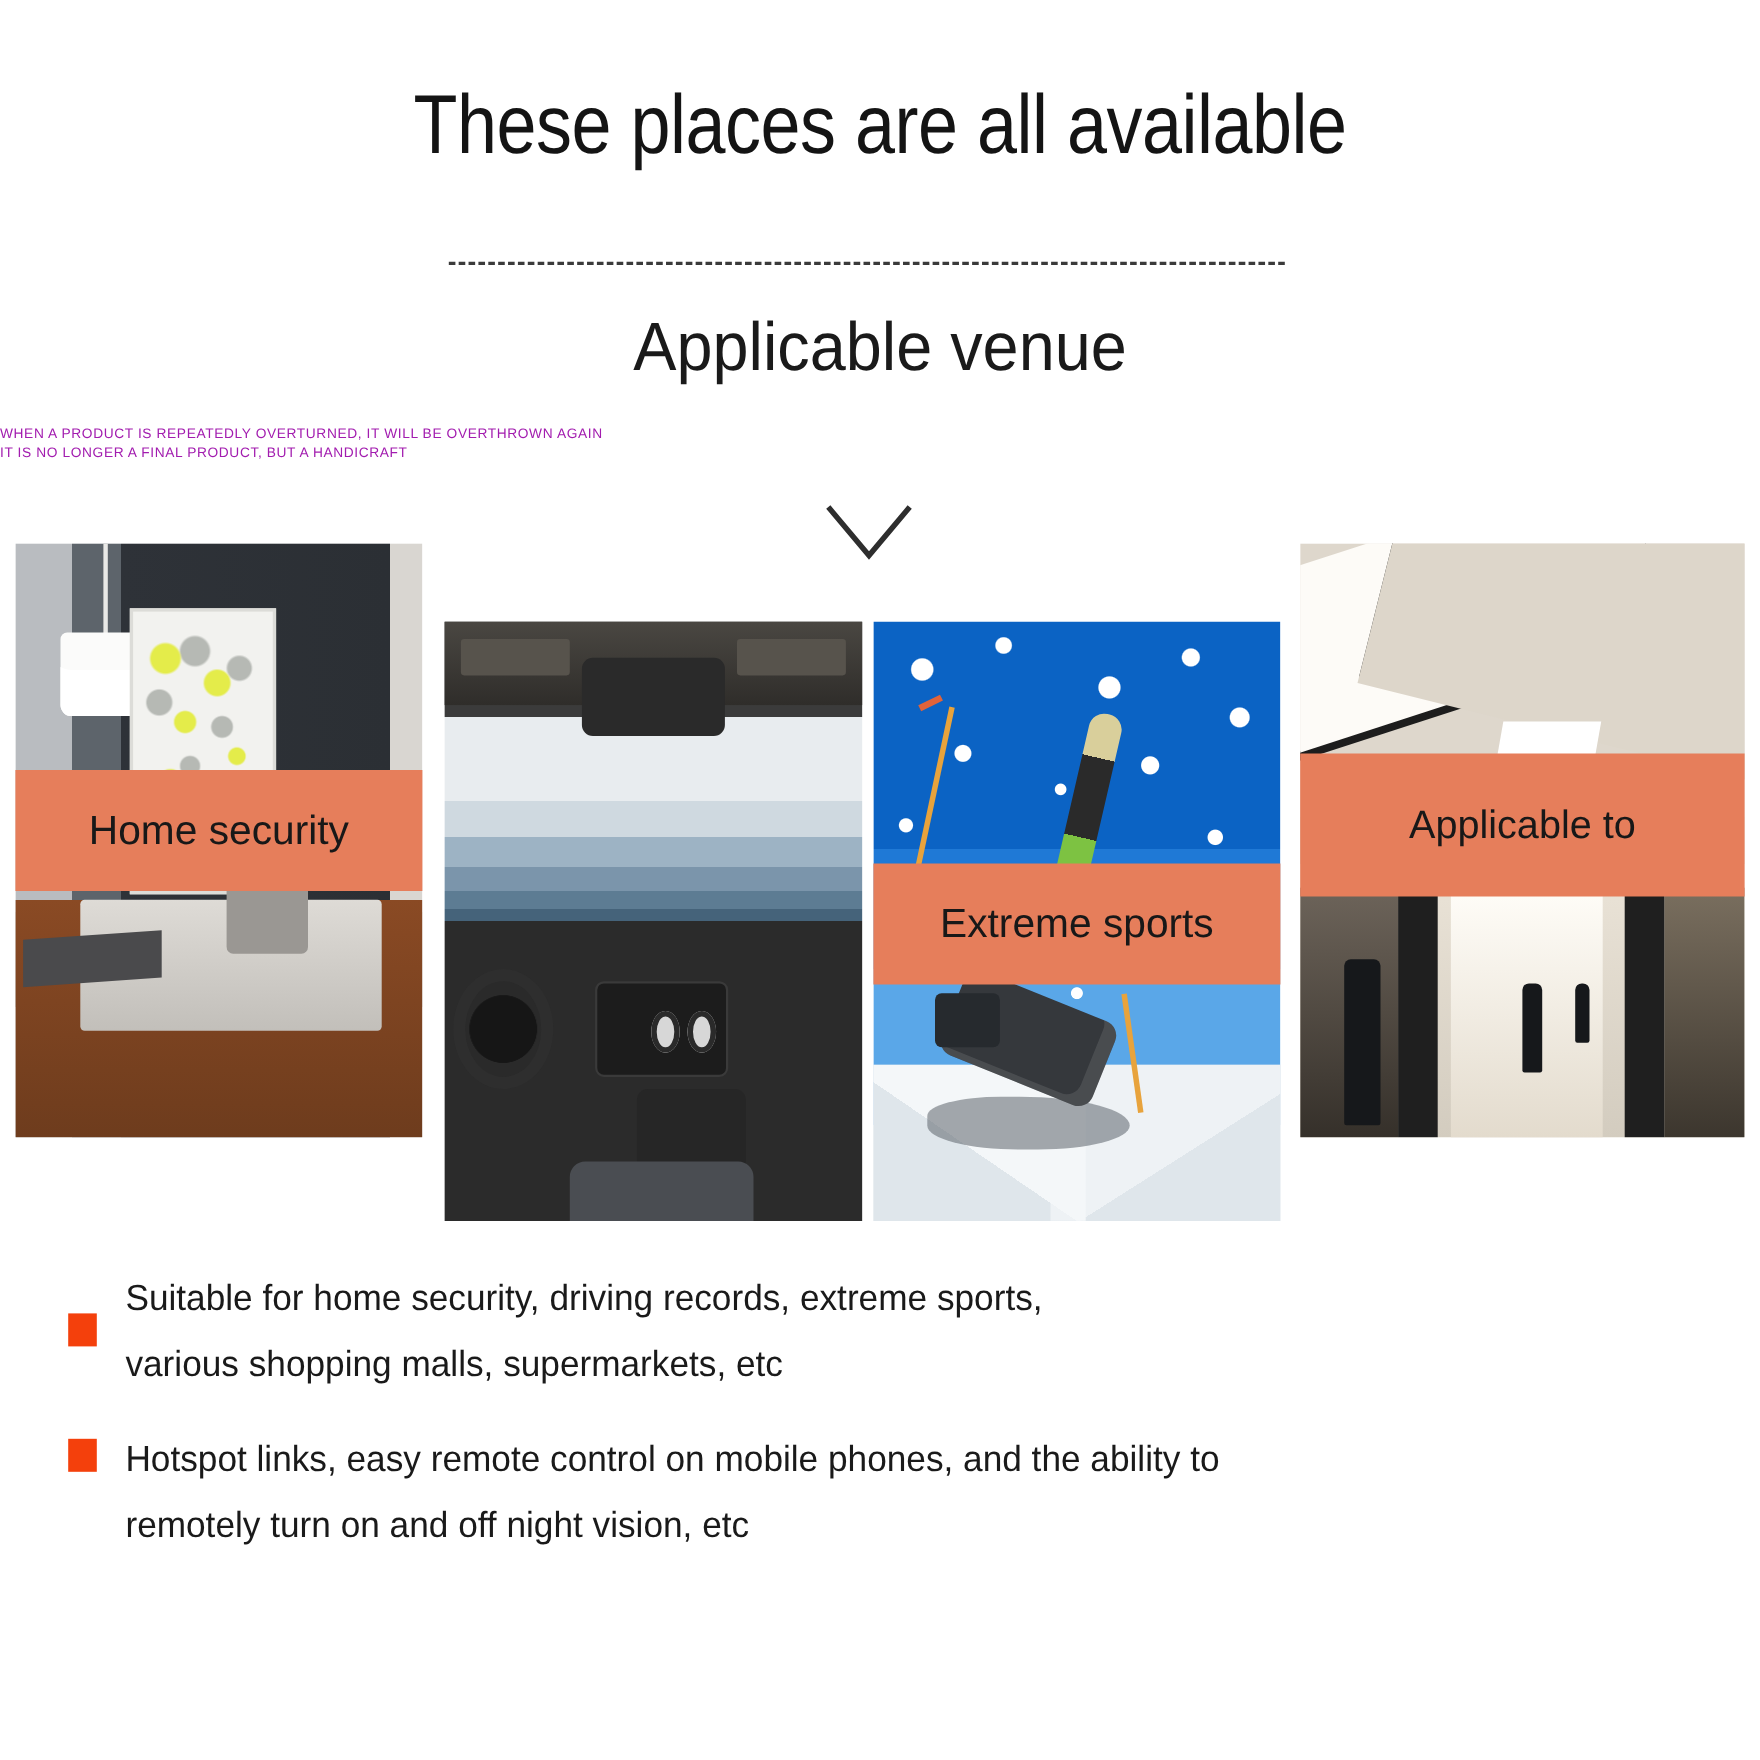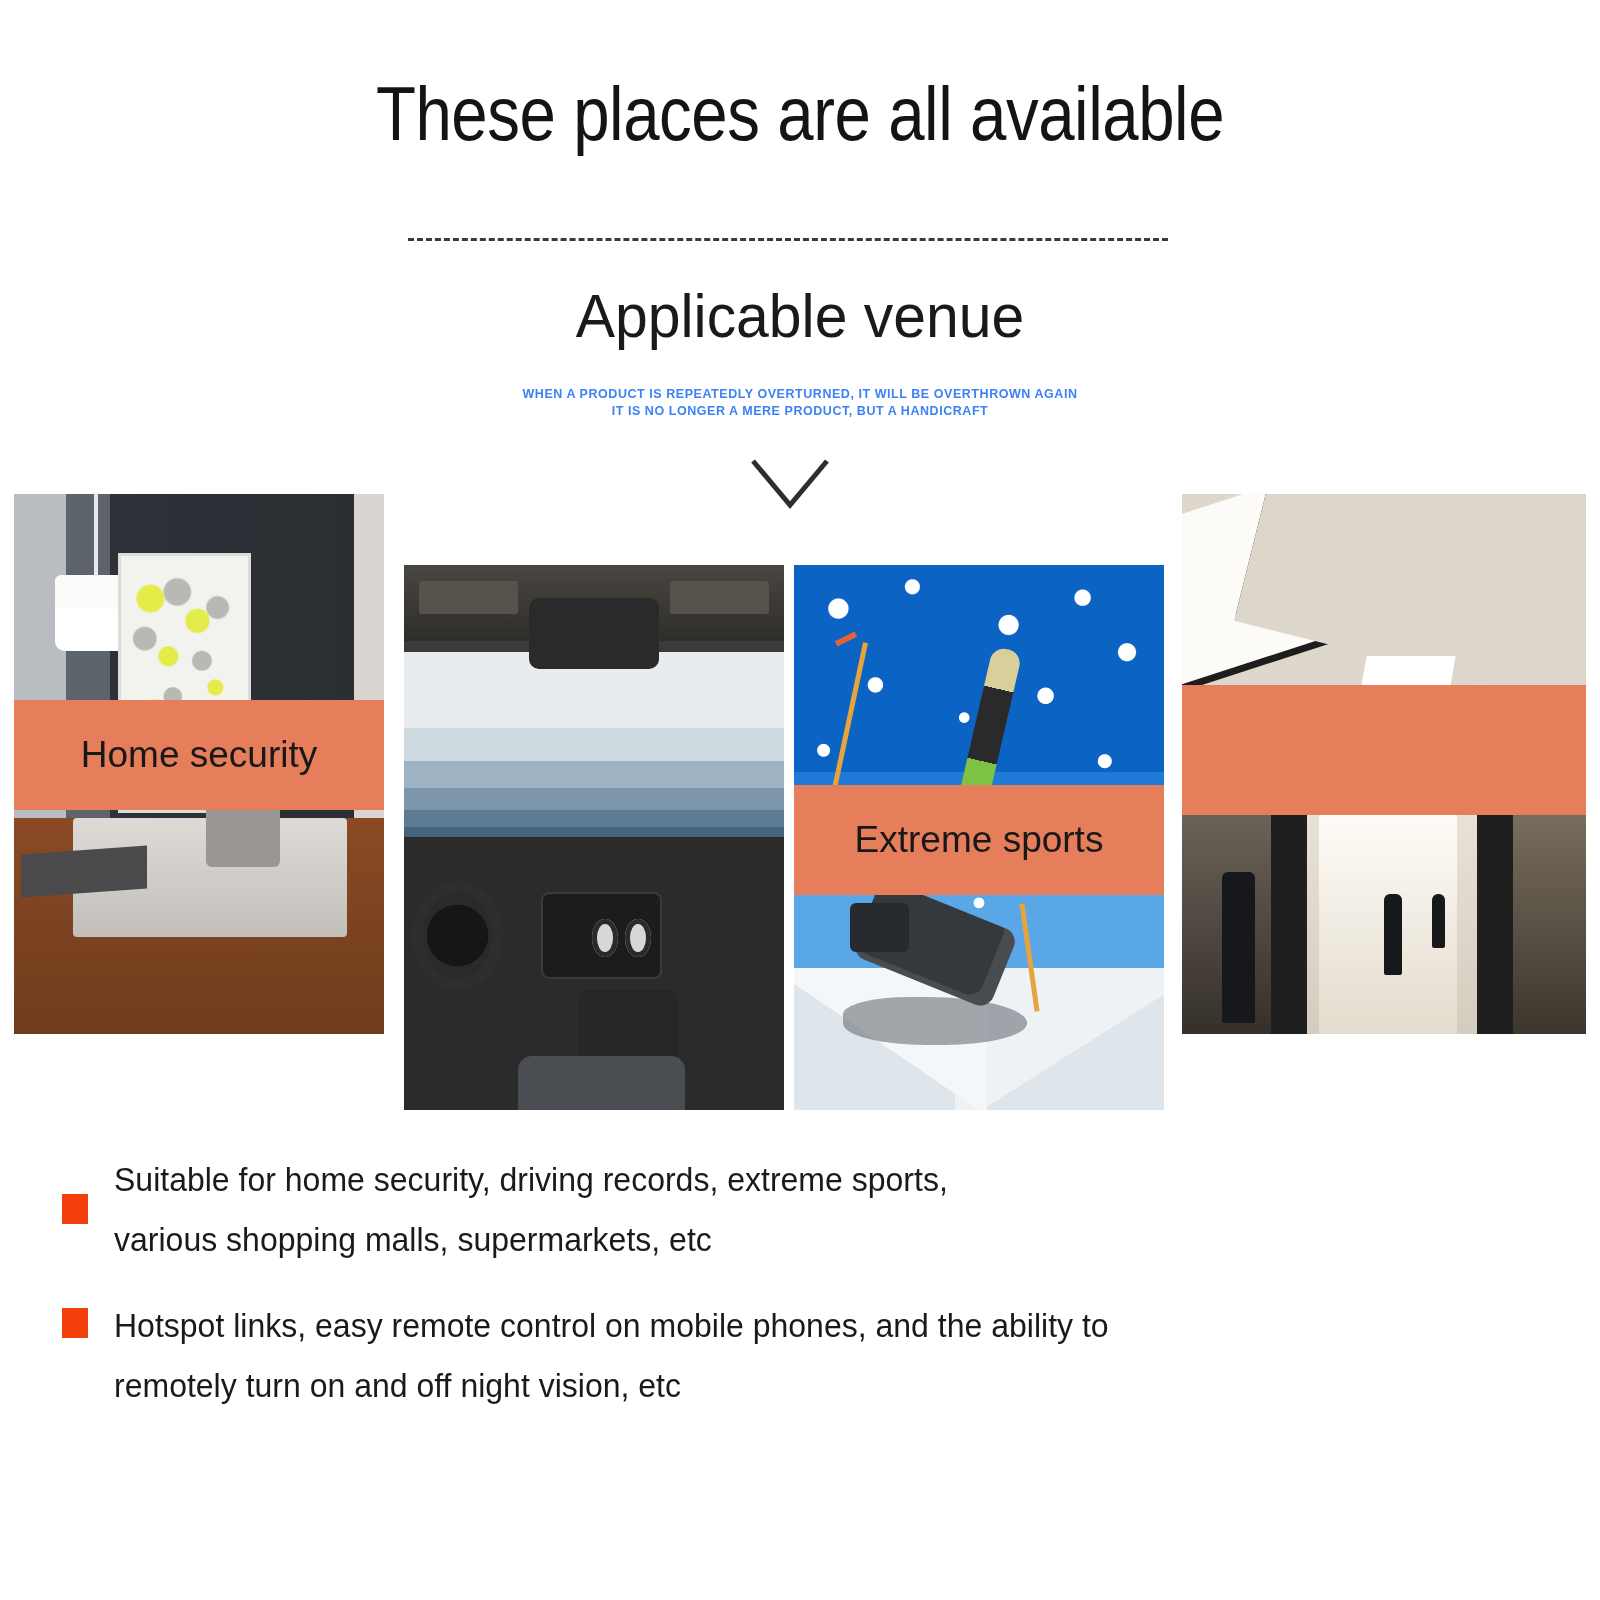--- a/index.html
+++ b/index.html
@@ -50,26 +50,25 @@
     line-height: 76px;
     font-weight: 400;
     color: #1a1a1a;
     transform: scaleX(0.95);
   }
 
   .micro-copy {
     position: absolute;
     left: 0; top: 386px;
     width: 1600px;
-    text-align: center;
     font-size: 12.5px;
     line-height: 17px;
     letter-spacing: 0.55px;
-    color: #3b82f6;
-    font-weight: 700;
+    color: #a21caf;
+    font-weight: 400;
   }
   .micro-copy div { white-space: nowrap; }
 
   .chevron {
     position: absolute;
     left: 745px; top: 455px;
     width: 90px; height: 60px;
   }
 
   
@@ -368,21 +367,21 @@
 <div class="page">
 
   <div class="main-title">These places are all available</div>
 
   <div class="divider"></div>
 
   <div class="sub-title">Applicable venue</div>
 
   <div class="micro-copy">
     <div>WHEN A PRODUCT IS REPEATEDLY OVERTURNED, IT WILL BE OVERTHROWN AGAIN</div>
-    <div>IT IS NO LONGER A MERE PRODUCT, BUT A HANDICRAFT</div>
+    <div>IT IS NO LONGER A FINAL PRODUCT, BUT A HANDICRAFT</div>
   </div>
 
   <div class="chevron">
     <svg width="90" height="60" viewBox="0 0 90 60">
       <polyline points="8,6 45,50 82,6" fill="none" stroke="#2e2e2e" stroke-width="5"></polyline>
     </svg>
   </div>
 
   <div class="cards">
 
@@ -442,20 +441,21 @@
         <div class="shop-l"></div>
         <div class="shop-r"></div>
         <div class="pillar-l"></div>
         <div class="pillar-r"></div>
         <div class="person1"></div>
         <div class="person2"></div>
         <div class="person3"></div>
       </div>
     </div>
     <div class="label-bar" id="label-mall">
+      <span>Applicable to</span>
     </div>
 
   </div>
 
   <div class="bullets">
 
     <div class="bullet-row" id="row-1">
       <div class="bullet-square"></div>
       <div class="bullet-text">Suitable for home security, driving records, extreme sports,
 various shopping malls, supermarkets, etc</div>

